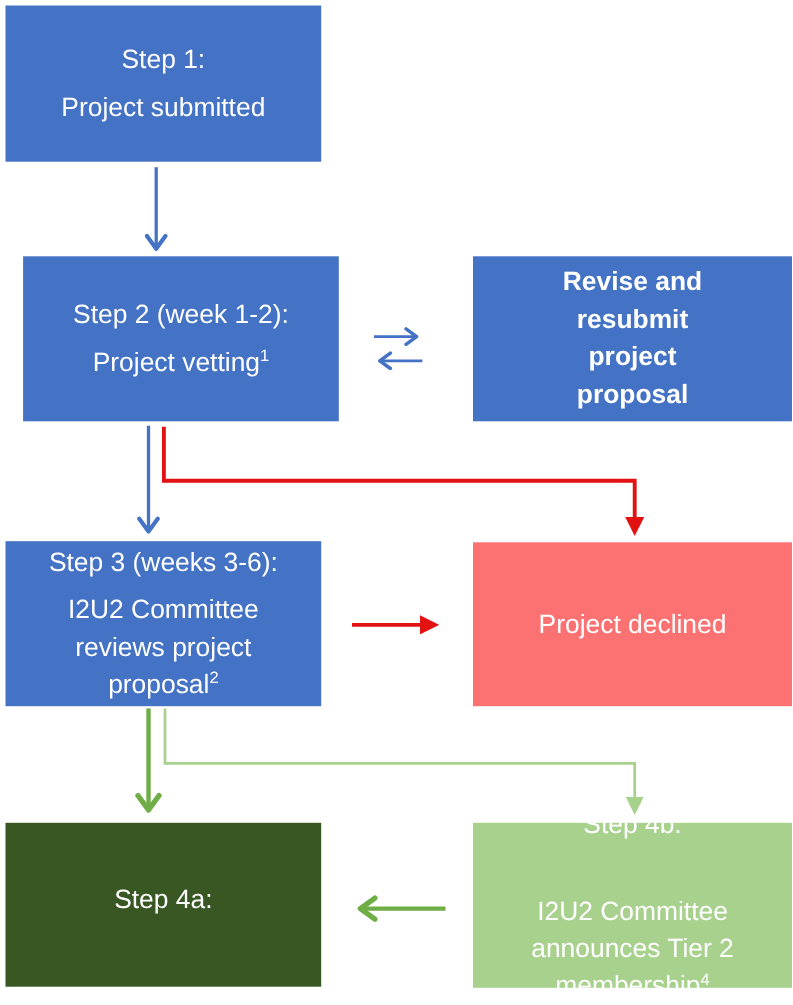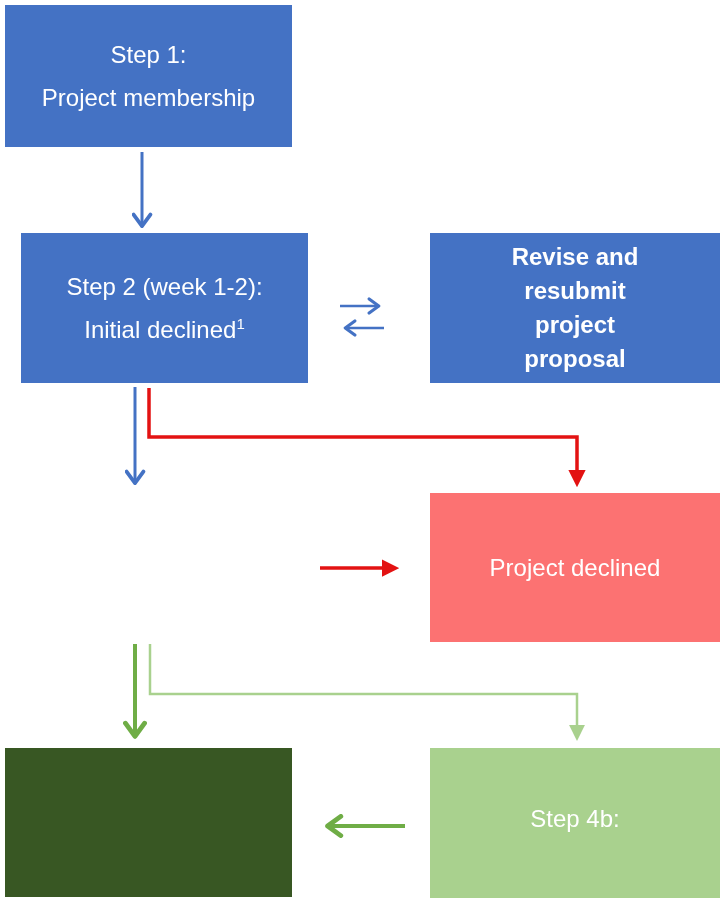--- a/index.html
+++ b/index.html
@@ -61,37 +61,43 @@
     <path class="st-blue" stroke-width="3" d="M135,387 L135,481" marker-end="url(#mkChevBlue)"></path>
     <path class="st-red" stroke-width="3.5" stroke-linejoin="miter" d="M149,388 L149,437 L577,437 L577,482" marker-end="url(#mkTriRed)"></path>
     <path class="st-red" stroke-width="3.5" d="M320,568 L394,568" marker-end="url(#mkTriRed)"></path>
     <path class="st-green" stroke-width="4" d="M135,644 L135,734" marker-end="url(#mkChevGreen)"></path>
     <path class="st-lgreen" stroke-width="2.5" stroke-linejoin="miter" d="M150,644 L150,694 L577,694 L577,736" marker-end="url(#mkTriLGreen)"></path>
     <path class="st-green" stroke-width="4" d="M405,826 L330,826" marker-end="url(#mkChevGreen)"></path>
   </svg>
 
   <div class="box bg-blue" style="left:5px; top:5px; width:287px; height:142px">
     <div class="title">Step 1:</div>
-    <div class="body"><span>Project membership</span></div>
+    <div class="body"><span>Project submitted</span></div>
   </div>
 
   <div class="box bg-blue" style="left:21px; top:233px; width:287px; height:150px">
     <div class="title">Step 2 (week 1-2):</div>
-    <div class="body"><span>Initial declined</span><sup>1</sup></div>
+    <div class="body"><span>Project vetting</span><sup>1</sup></div>
   </div>
 
   <div class="box bg-blue" style="left:430px; top:233px; width:290px; height:150px">
     <div class="body narrow"><span>Revise and resubmit project proposal</span></div>
   </div>
 
+  <div class="box bg-blue" style="left:5px; top:492px; width:287px; height:150px">
+    <div class="title">Step 3 (weeks 3-6):</div>
+    <div class="body"><span>I2U2 Committee reviews project proposal</span><sup>2</sup></div>
+  </div>
 
   <div class="box bg-red" style="left:430px; top:493px; width:290px; height:149px">
     <div class="body"><span>Project declined</span></div>
   </div>
 
   <div class="box bg-green-dark" style="left:5px; top:748px; width:287px; height:149px">
+    <div class="title">Step 4a:</div>
   </div>
 
   <div class="box bg-green-light" style="left:430px; top:748px; width:290px; height:150px">
     <div class="title">Step 4b:</div>
+    <div class="body"><span>I2U2 Committee announces Tier 2 membership</span><sup>4</sup></div>
   </div>
 
 </div>
 
 </body></html>

